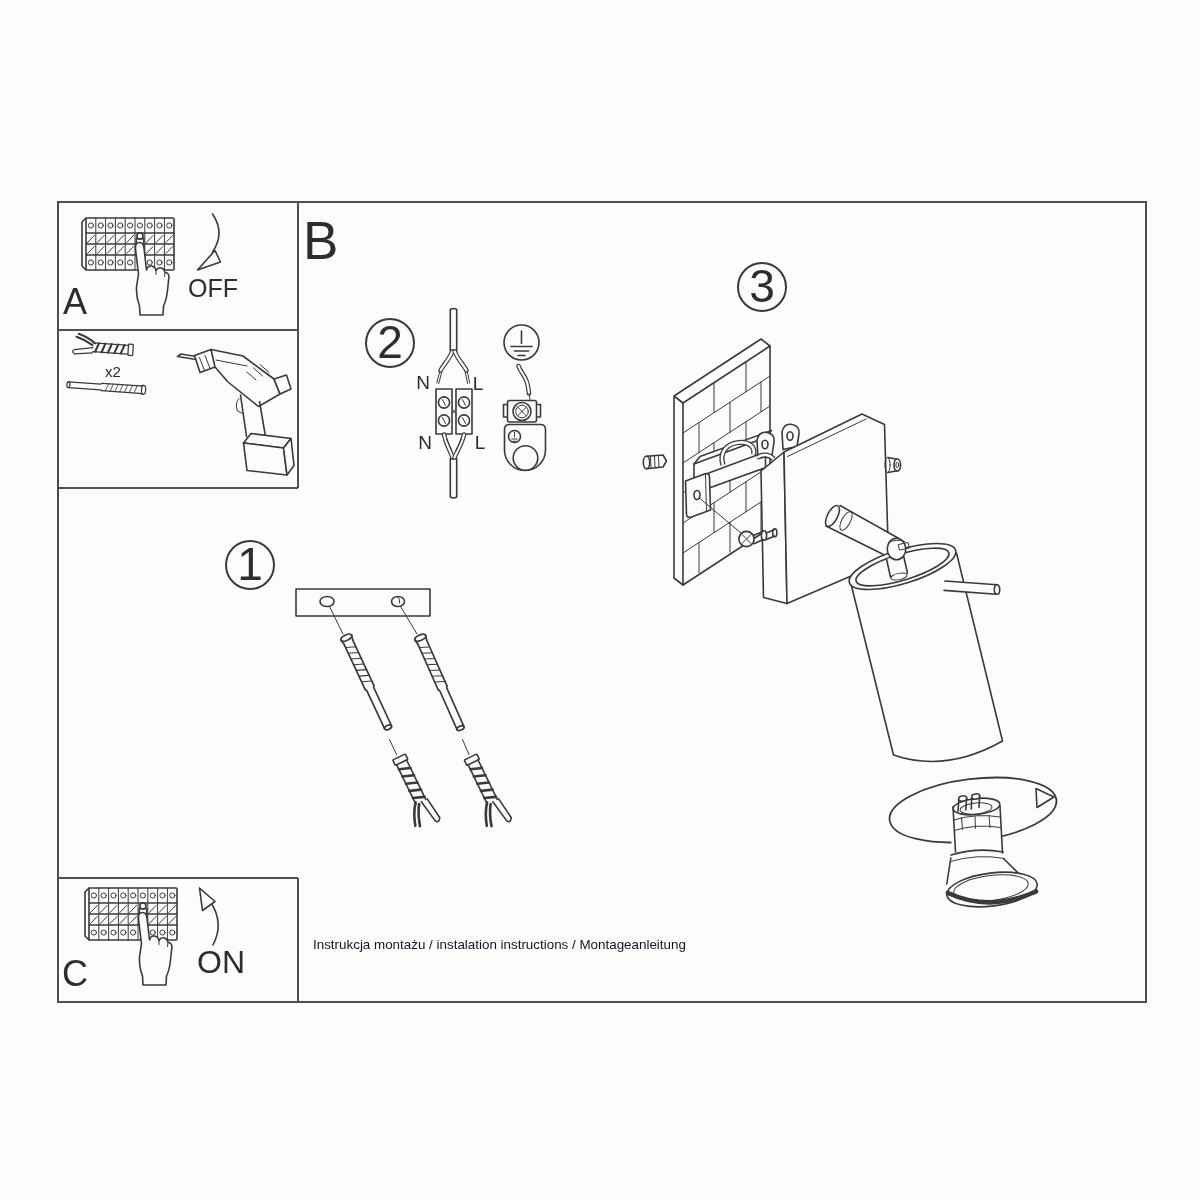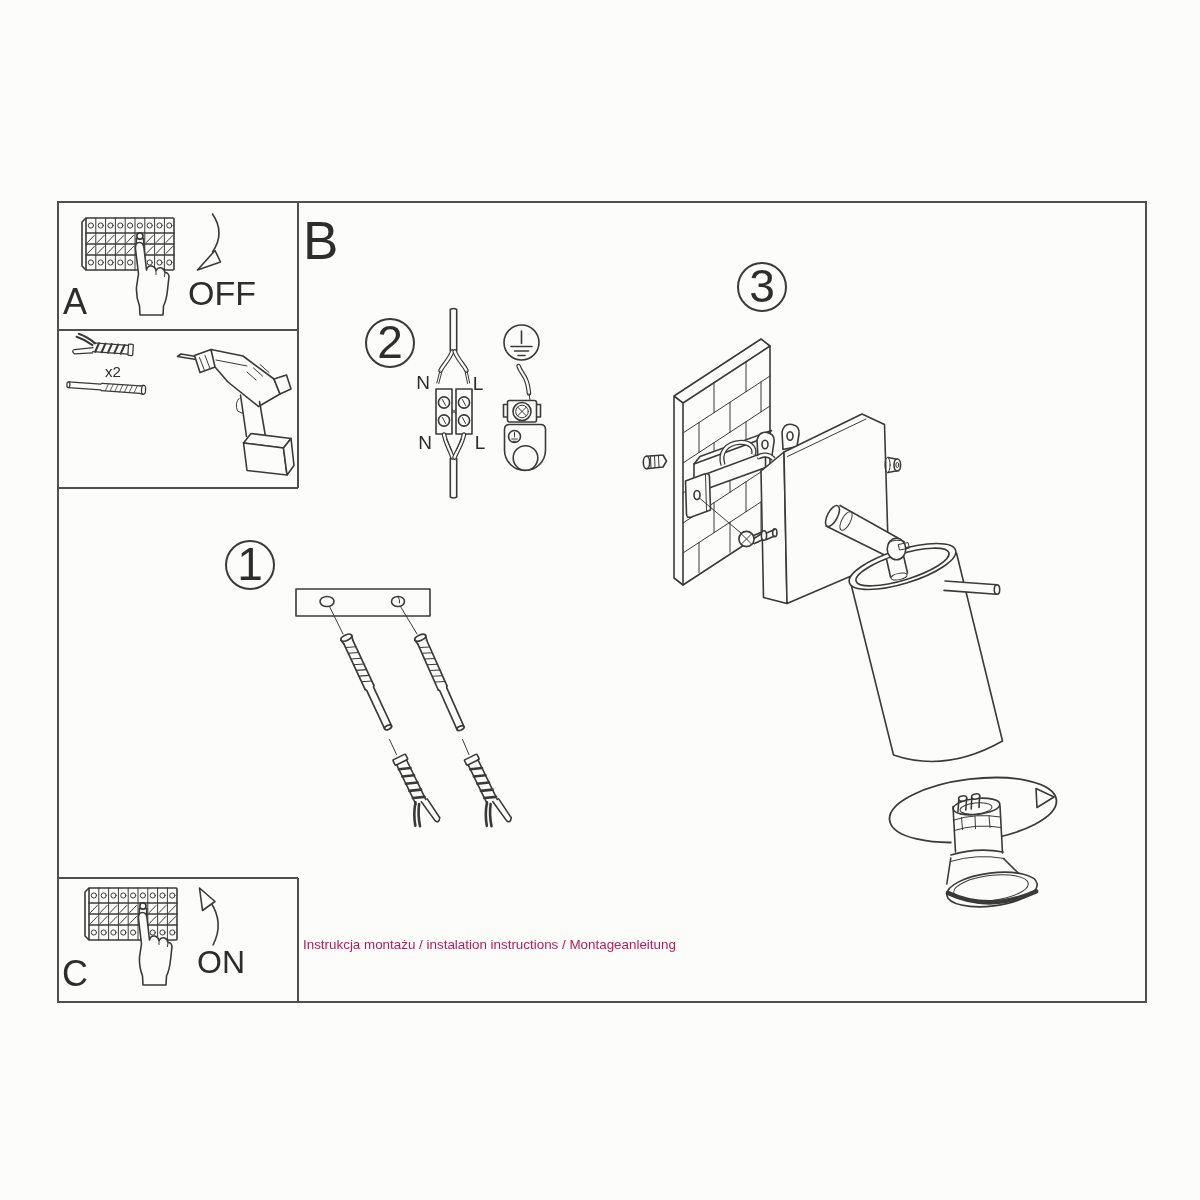--- a/index.html
+++ b/index.html
@@ -15,29 +15,29 @@
   .wi{fill:none;stroke:#fcfcfa;stroke-width:2.6;}
   .wo2{fill:none;stroke:#3a3a3a;stroke-width:4.6;}
   .wi2{fill:none;stroke:#fcfcfa;stroke-width:2.2;}
   .frame{fill:none;stroke:#4f4f4f;stroke-width:2;}
   .lbl{position:absolute;line-height:1;white-space:nowrap;color:#2d2d2d;}
   .ctr{transform:translate(-50%,-50%);}
   .stepc{position:absolute;width:46px;height:46px;border:2px solid #3a3a3a;border-radius:50%;
          text-align:center;font-size:46px;line-height:45px;color:#2d2d2d;}
   #lbl-b{left:303px;top:214px;font-size:53px;}
   #lbl-a{left:63px;top:284px;font-size:36px;}
-  #lbl-off{left:188px;top:276px;font-size:34px;}
+  #lbl-off{left:188px;top:276px;font-size:25px;}
   #lbl-c{left:62px;top:956px;font-size:36px;}
   #lbl-on{left:197px;top:946px;font-size:32px;}
   #lbl-x2{left:113px;top:371px;font-size:15px;}
   .nl{font-size:19px;}
   #nl-tl{left:423px;top:382px;} #nl-tr{left:478px;top:383px;}
   #nl-bl{left:425px;top:442px;} #nl-br{left:480px;top:442px;}
   #circle1{left:225px;top:540px;} #circle2{left:365px;top:318px;} #circle3{left:737px;top:262px;}
-  #footer{position:absolute;left:303px;top:934px;font-size:13.4px;line-height:21.5px;color:#be185d;}
+  #footer{position:absolute;left:313px;top:934px;font-size:13.4px;line-height:21.5px;color:#0f172a;}
   #footer span{display:block;white-space:nowrap;}
 </style>
 </head>
 <body>
 
 <div id="page">
 
 <svg id="art" width="1200" height="1200" viewBox="0 0 1200 1200">
   <defs>
     <g id="breaker" class="s">

